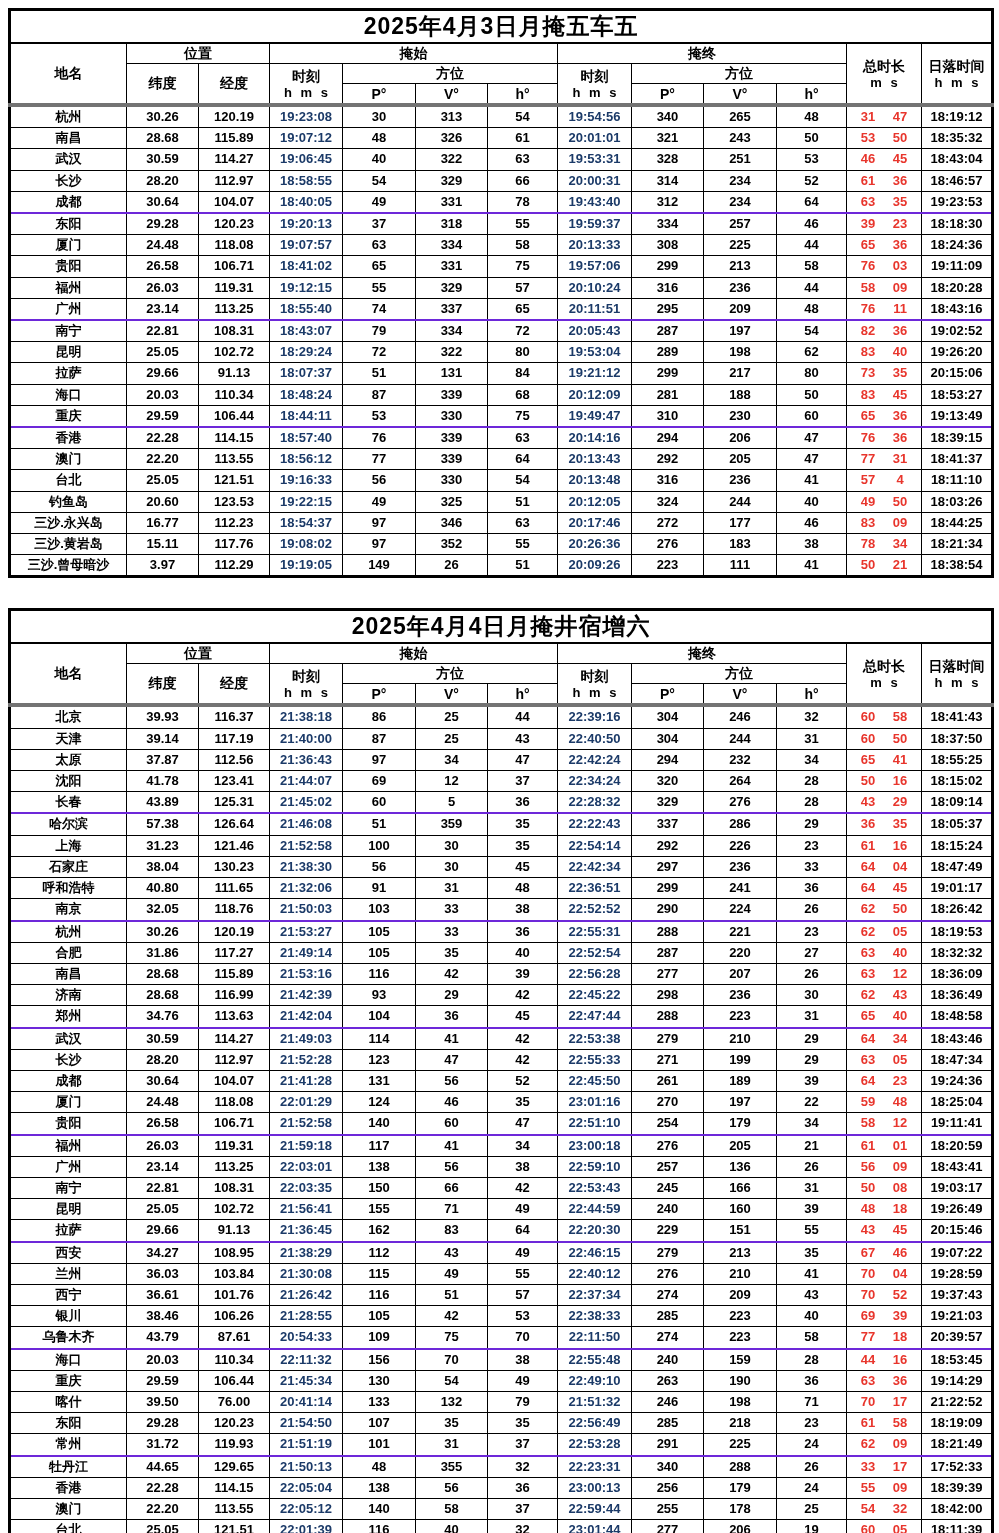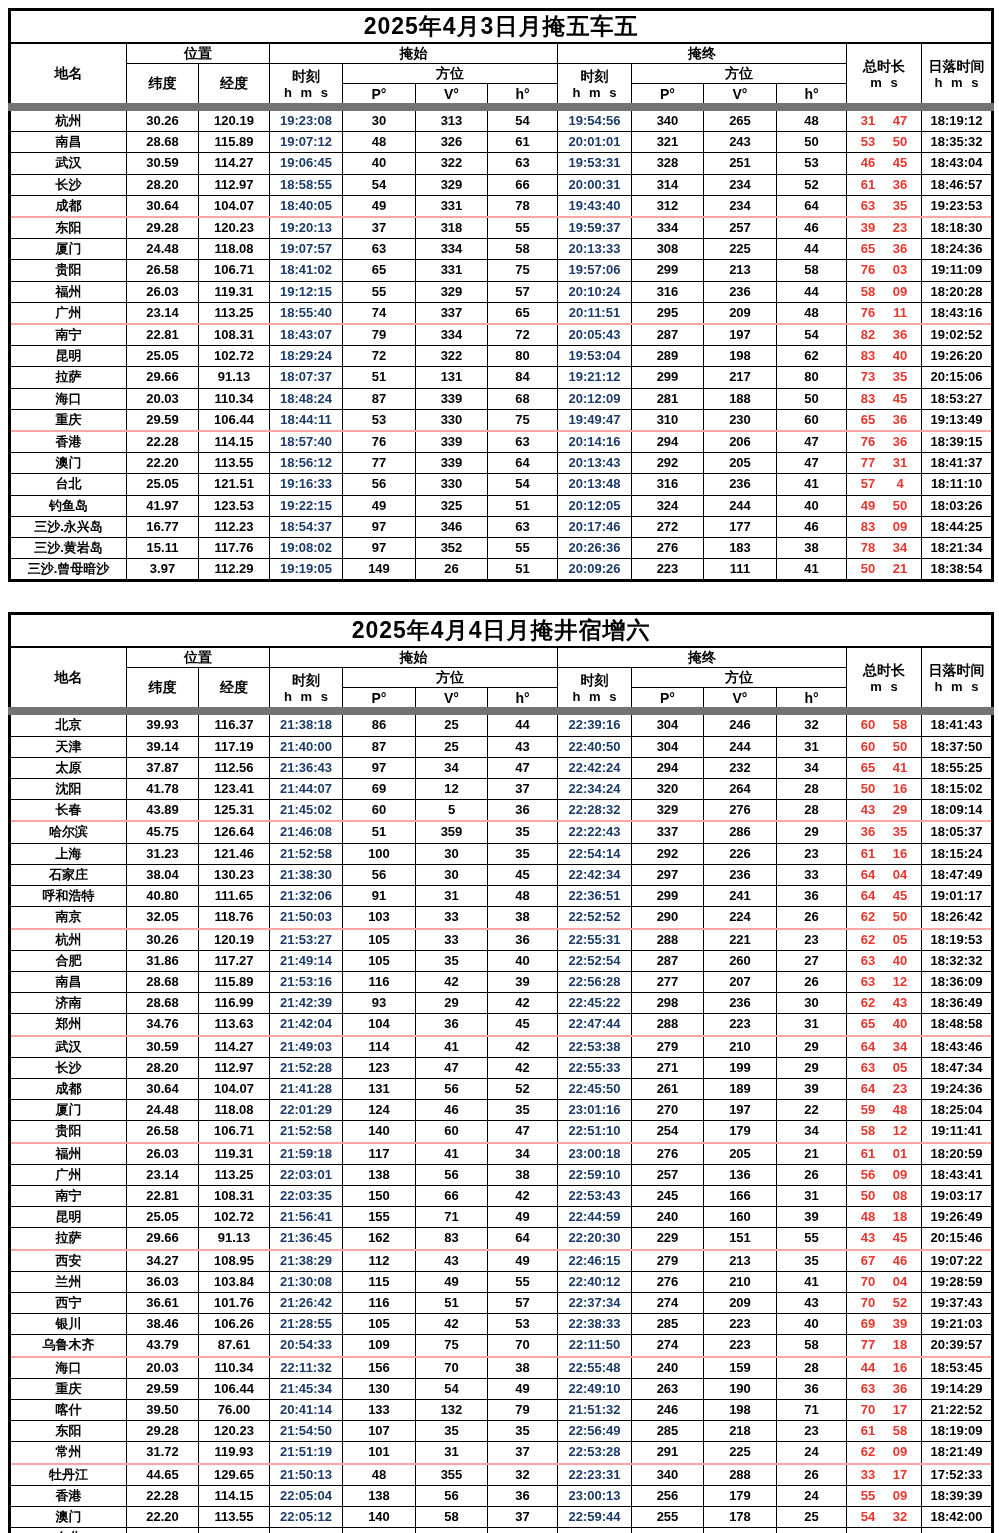--- a/index.html
+++ b/index.html
@@ -32,36 +32,36 @@
     overflow: hidden;
     white-space: nowrap;
   }
   th.title-cell {
     height: 30px;
     font-size: 23px;
     letter-spacing: 1px;
     border-bottom: 2px solid #000;
   }
   thead {
-    border-bottom: 8px solid #737373;
+    border-bottom: 4px solid #737373;
   }
   thead tr.h1 th, thead tr.h2 th, thead tr.h3 th {
     height: 19px;
     font-size: 14px;
   }
   th .unit {
     font-size: 13px;
     word-spacing: 5px;
     line-height: 15px;
   }
   th .lbl {
     line-height: 17px;
   }
   tbody.group {
-    border-top: 2px solid #fca5a5;
+    border-top: 2px solid #6d28d9;
   }
   tbody.group td {
     height: 20.2px;
     font-size: 13px;
     line-height: 20.2px;
   }
   td.c-name {
     font-size: 13.5px;
   }
   td.c-time {
@@ -411,21 +411,21 @@
         <td class="c-num">54</td>
         <td class="c-time">20:13:48</td>
         <td class="c-num">316</td>
         <td class="c-num">236</td>
         <td class="c-num">41</td>
         <td class="c-dur"><span>57</span><span>4</span></td>
         <td class="c-num">18:11:10</td>
       </tr>
       <tr>
         <td class="c-name">钓鱼岛</td>
-        <td class="c-num">41.97</td>
+        <td class="c-num">20.60</td>
         <td class="c-num">123.53</td>
         <td class="c-time">19:22:15</td>
         <td class="c-num">49</td>
         <td class="c-num">325</td>
         <td class="c-num">51</td>
         <td class="c-time">20:12:05</td>
         <td class="c-num">324</td>
         <td class="c-num">244</td>
         <td class="c-num">40</td>
         <td class="c-dur"><span>49</span><span>50</span></td>
@@ -609,21 +609,21 @@
         <td class="c-num">329</td>
         <td class="c-num">276</td>
         <td class="c-num">28</td>
         <td class="c-dur"><span>43</span><span>29</span></td>
         <td class="c-num">18:09:14</td>
       </tr>
     </tbody>
     <tbody class="group">
       <tr>
         <td class="c-name">哈尔滨</td>
-        <td class="c-num">45.75</td>
+        <td class="c-num">57.38</td>
         <td class="c-num">126.64</td>
         <td class="c-time">21:46:08</td>
         <td class="c-num">51</td>
         <td class="c-num">359</td>
         <td class="c-num">35</td>
         <td class="c-time">22:22:43</td>
         <td class="c-num">337</td>
         <td class="c-num">286</td>
         <td class="c-num">29</td>
         <td class="c-dur"><span>36</span><span>35</span></td>
@@ -709,21 +709,21 @@
       <tr>
         <td class="c-name">合肥</td>
         <td class="c-num">31.86</td>
         <td class="c-num">117.27</td>
         <td class="c-time">21:49:14</td>
         <td class="c-num">105</td>
         <td class="c-num">35</td>
         <td class="c-num">40</td>
         <td class="c-time">22:52:54</td>
         <td class="c-num">287</td>
-        <td class="c-num">260</td>
+        <td class="c-num">220</td>
         <td class="c-num">27</td>
         <td class="c-dur"><span>63</span><span>40</span></td>
         <td class="c-num">18:32:32</td>
       </tr>
       <tr>
         <td class="c-name">南昌</td>
         <td class="c-num">28.68</td>
         <td class="c-num">115.89</td>
         <td class="c-time">21:53:16</td>
         <td class="c-num">116</td>

